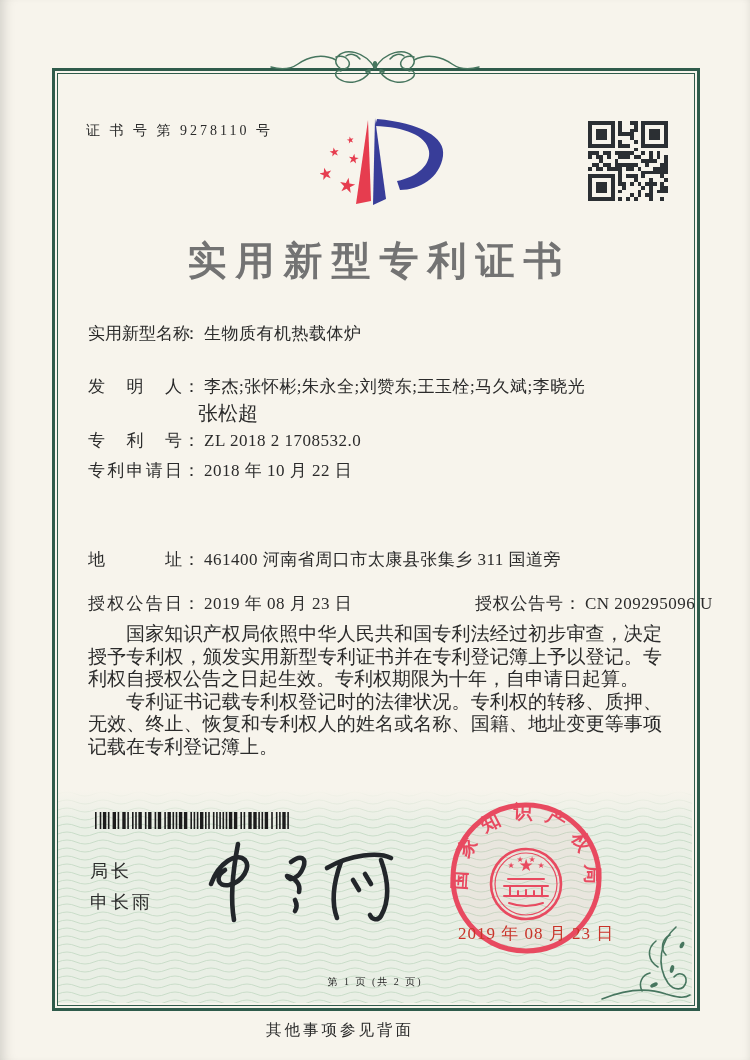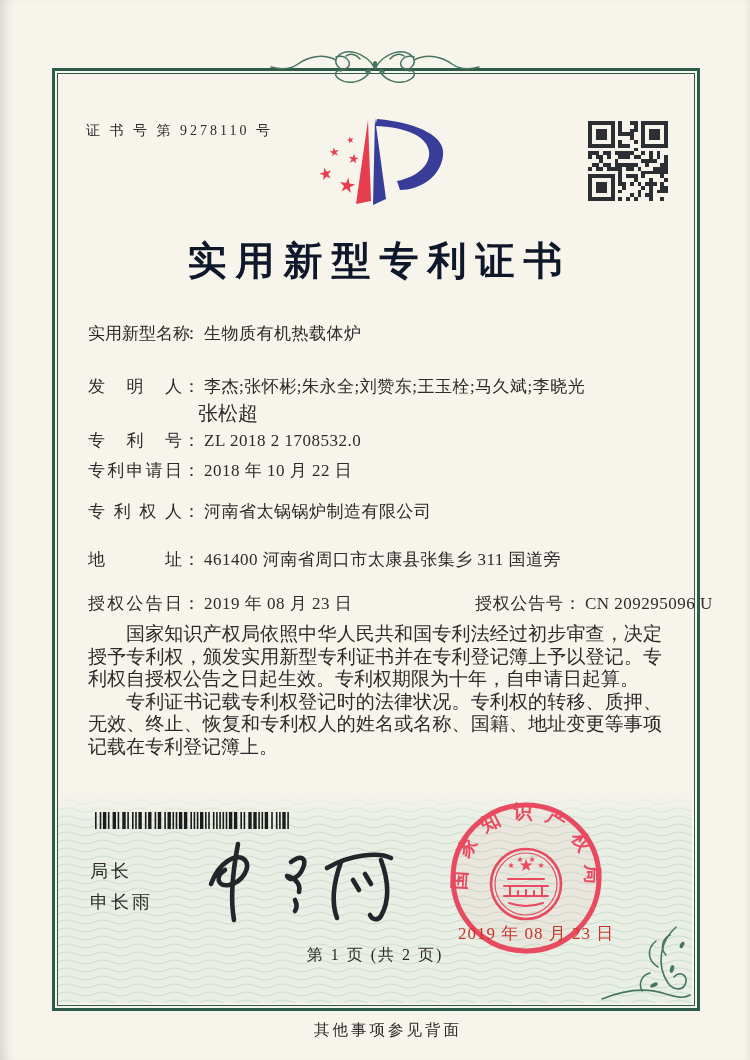--- a/index.html
+++ b/index.html
@@ -8,37 +8,37 @@
         box-shadow:inset 12px 0 14px -10px rgba(0,0,0,.18), inset -6px 0 8px -6px rgba(0,0,0,.10);}
   .frame{position:absolute;left:52px;top:68px;width:642px;height:937px;border:3px solid #2f5b4b;z-index:1;pointer-events:none;}
   .frame-inner{position:absolute;left:2px;top:2px;right:2px;bottom:2px;border:1px solid #2f5b4b;}
   .waveband{position:absolute;left:58px;top:790px;z-index:0;}
   .wavefade{position:absolute;left:58px;top:790px;width:634px;height:34px;z-index:0;
             background:linear-gradient(#f7f4ec,rgba(247,244,236,0));}
   .certno{position:absolute;left:86px;top:122px;font-size:14px;letter-spacing:3px;z-index:2;text-align:right;}
   .logo{position:absolute;left:320px;top:106px;width:150px;height:112px;z-index:2;}
   .qr{position:absolute;left:588px;top:121px;width:80px;height:80px;z-index:2;}
   .title{position:absolute;left:0;top:234px;width:750px;text-align:center;font-size:39px;font-weight:bold;
-         letter-spacing:9px;text-indent:9px;color:#0f172a;z-index:2;}
+         letter-spacing:9px;text-indent:9px;color:#737373;z-index:2;}
   .row{position:absolute;left:88px;font-size:17px;white-space:nowrap;z-index:2;}
   .flabel{display:inline-block;width:94px;text-align:justify;text-align-last:justify;vertical-align:top;}
   .colon{display:inline-block;margin:0 4px 0 1px;}
   .fvalue{letter-spacing:.5px;}
   .row2{position:absolute;left:198px;font-size:20px;z-index:2;}
   .grant2{position:absolute;left:387px;top:0;}
   .bodytext{position:absolute;left:88px;top:623px;width:574px;font-size:19px;line-height:22.6px;
             text-align:justify;z-index:2;}
   .bodytext p{margin:0;text-indent:2em;}
   .barcode{position:absolute;left:95px;top:812px;z-index:2;}
   .signerbox{position:absolute;left:90px;top:856px;font-size:18px;line-height:31px;letter-spacing:3px;z-index:2;}
   .signature{position:absolute;left:185px;top:828px;z-index:2;}
   .seal{position:absolute;left:446px;top:798px;z-index:3;}
   .sealdate{position:absolute;left:458px;top:922px;font-size:17px;color:#c9342a;letter-spacing:1px;z-index:4;}
-  .pageinfo{position:absolute;left:0;top:945px;width:750px;text-align:center;font-size:16px;letter-spacing:2px;z-index:2;}
-  .footnote{position:absolute;left:0;top:1020px;width:680px;text-align:center;font-size:15.5px;letter-spacing:3px;z-index:2;padding-left:48px;}
+  .pageinfo{position:absolute;left:0;top:975px;width:750px;text-align:center;font-size:10px;letter-spacing:2px;z-index:2;}
+  .footnote{position:absolute;left:0;top:1020px;width:680px;text-align:center;font-size:15.5px;letter-spacing:3px;z-index:2;}
   .topflourish{position:absolute;left:268px;top:45px;z-index:2;}
   .cornerflourish{position:absolute;left:596px;top:925px;z-index:2;}
 </style>
 </head>
 <body>
 
 <div class="page">
 
   <svg class="waveband" width="634" height="213">
     <defs>
@@ -254,23 +254,20 @@
   <div class="row" style="top:322px">
     <span class="flabel">实用新型名称</span><span class="colon">：</span><span class="fvalue">生物质有机热载体炉</span>
   </div>
   <div class="row2" style="top:400px">张松超</div>
   <div class="row" style="top:429px">
     <span class="flabel">专利号</span><span class="colon">：</span><span class="fvalue">ZL 2018 2 1708532.0</span>
   </div>
   <div class="row" style="top:459px">
     <span class="flabel">专利申请日</span><span class="colon">：</span><span class="fvalue">2018 年 10 月 22 日</span>
   </div>
-  <div class="row" style="top:500px">
-    <span class="flabel">专利权人</span><span class="colon">：</span><span class="fvalue">河南省太锅锅炉制造有限公司</span>
-  </div>
   <div class="row" style="top:548px">
     <span class="flabel">地址</span><span class="colon">：</span><span class="fvalue">461400 河南省周口市太康县张集乡 311 国道旁</span>
   </div>
   <div class="row" style="top:592px;width:574px">
     <span>
       <span class="flabel">授权公告日</span><span class="colon">：</span><span class="fvalue">2019 年 08 月 23 日</span>
     </span>
     <span class="grant2">
       <span class="flabel" style="width:88px">授权公告号</span><span class="colon">：</span><span class="fvalue">CN 209295096 U</span>
     </span>

